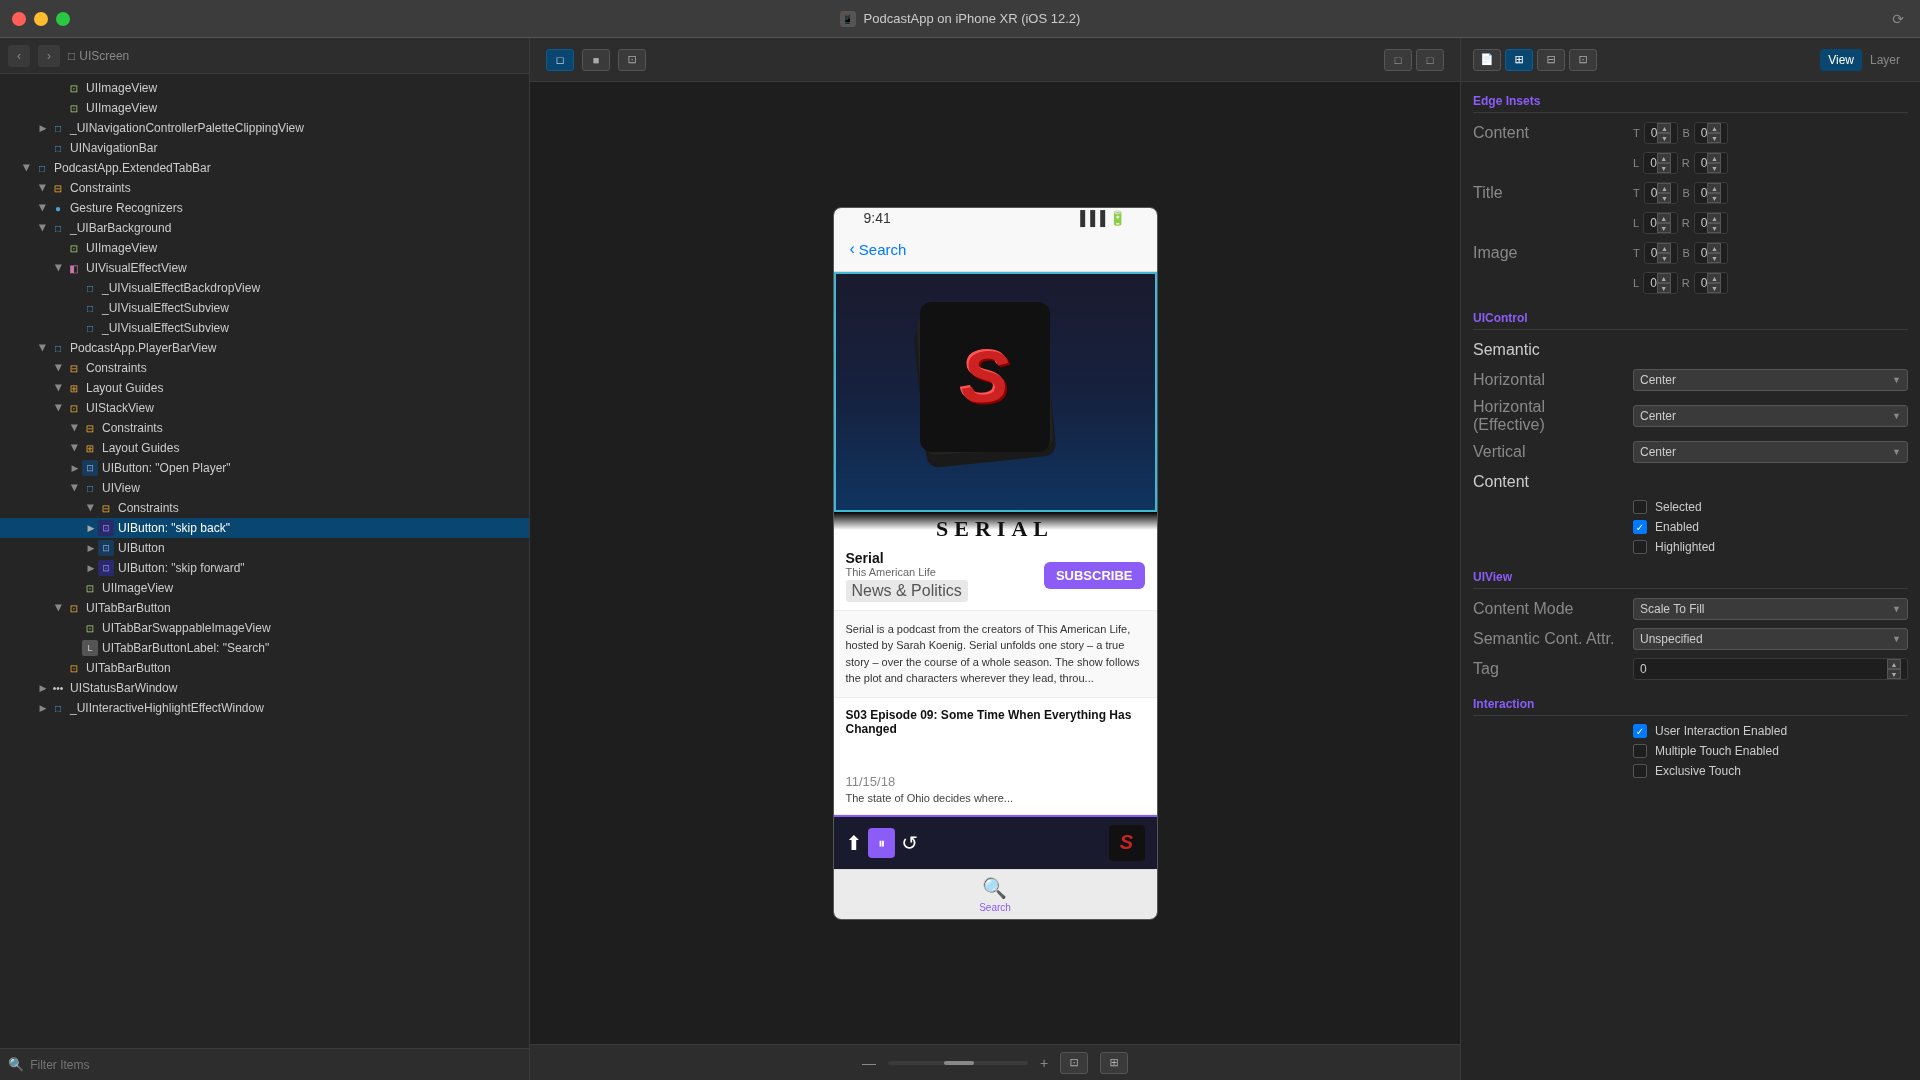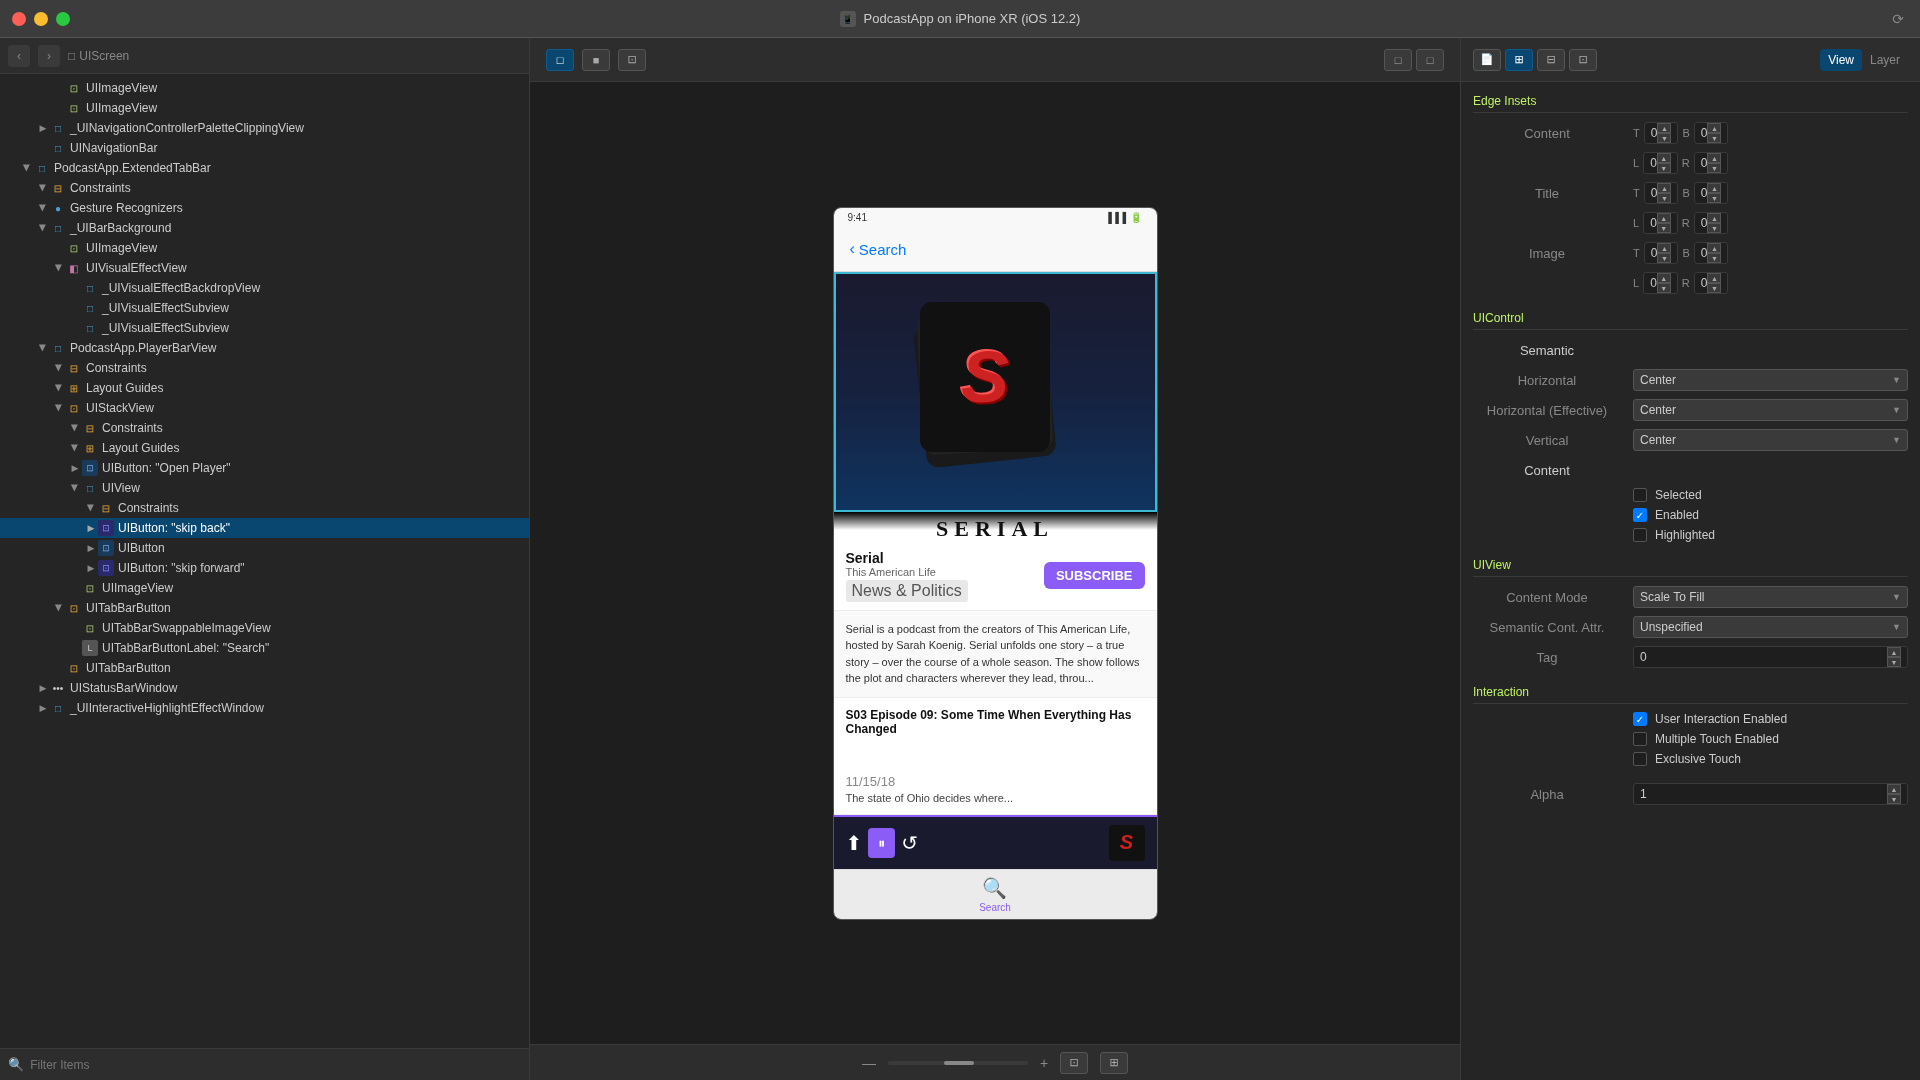--- a/index.html
+++ b/index.html
@@ -412,39 +412,39 @@
     }
     .inspector-body::-webkit-scrollbar { width: 8px; }
     .inspector-body::-webkit-scrollbar-track { background: #252526; }
     .inspector-body::-webkit-scrollbar-thumb { background: #555; border-radius: 4px; }
 
     .inspector-section {
       margin-bottom: 16px;
     }
     .inspector-section-title {
       font-size: 12px;
-      font-weight: 400;
-      color: #bef264;
+      font-weight: 700;
+      color: #8b5cf6;
       margin-bottom: 8px;
       padding-bottom: 4px;
       border-bottom: 1px solid #3a3a3a;
     }
 
     .inspector-row {
       display: flex;
       align-items: center;
       margin-bottom: 6px;
       min-height: 24px;
     }
     .inspector-label {
       color: #888;
-      font-size: 13px;
+      font-size: 16px;
       width: 160px;
       flex-shrink: 0;
-      text-align: center;
+      text-align: left;
       padding-right: 12px;
     }
     .inspector-value {
       flex: 1;
       display: flex;
       align-items: center;
       gap: 4px;
     }
     .inset-input {
       flex: 1;
@@ -758,21 +758,21 @@
         <button class="toolbar-shape-btn">□</button>
         <button class="toolbar-shape-btn">□</button>
       </div>
     </div>
 
     <div class="center-content">
 
       <div class="iphone-container">
         <div class="iphone-screen">
 
-          <div style="background:#f8f8f8;height:20px;display:flex;align-items:center;justify-content:space-between;padding:0 14px;font-size:10px;color:#333;">
+          <div style="background:#f8f8f8;height:20px;display:flex;align-items:center;justify-content:space-between;padding:0 30px;font-size:14px;color:#333;">
             <span>9:41</span>
             <div style="display:flex;gap:4px;align-items:center;">
               <span>▐▐▐</span>
               <span>🔋</span>
             </div>
           </div>
 
           <div class="screen-nav-bar">
             <div class="screen-back-btn">
               <span class="screen-back-chevron">‹</span>
@@ -1131,29 +1131,17 @@
           <div class="checkbox"></div>
           <span class="checkbox-label">Multiple Touch Enabled</span>
         </div>
         <div style="height:6px;"></div>
         <div class="checkbox-row">
           <div class="checkbox"></div>
           <span class="checkbox-label">Exclusive Touch</span>
         </div>
       </div>
 
-      <div class="inspector-row">
-        <div class="inspector-label">Alpha</div>
-        <div class="inspector-value">
-          <div class="inset-input" style="width:80px;">
-            <span>1</span>
-            <div class="inset-stepper">
-              <div class="stepper-btn">▲</div>
-              <div class="stepper-btn">▼</div>
-            </div>
-          </div>
-        </div>
-      </div>
 
     </div>
   </div>
 
 </div>
 
 </body></html>

